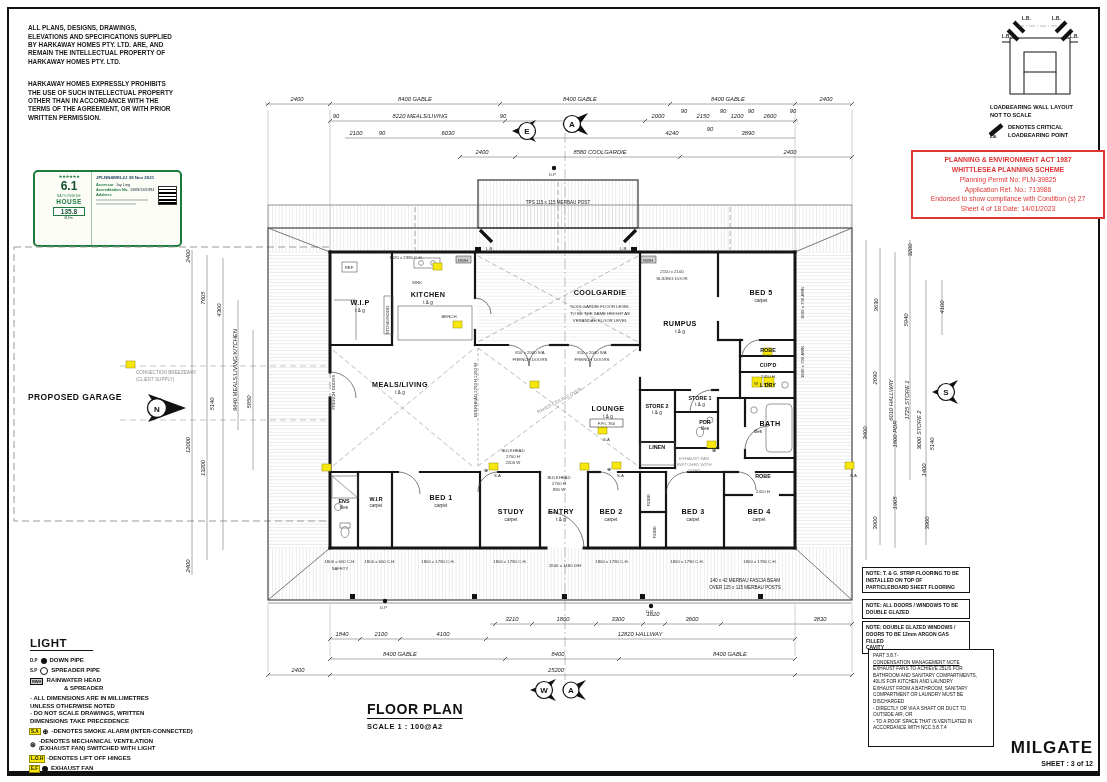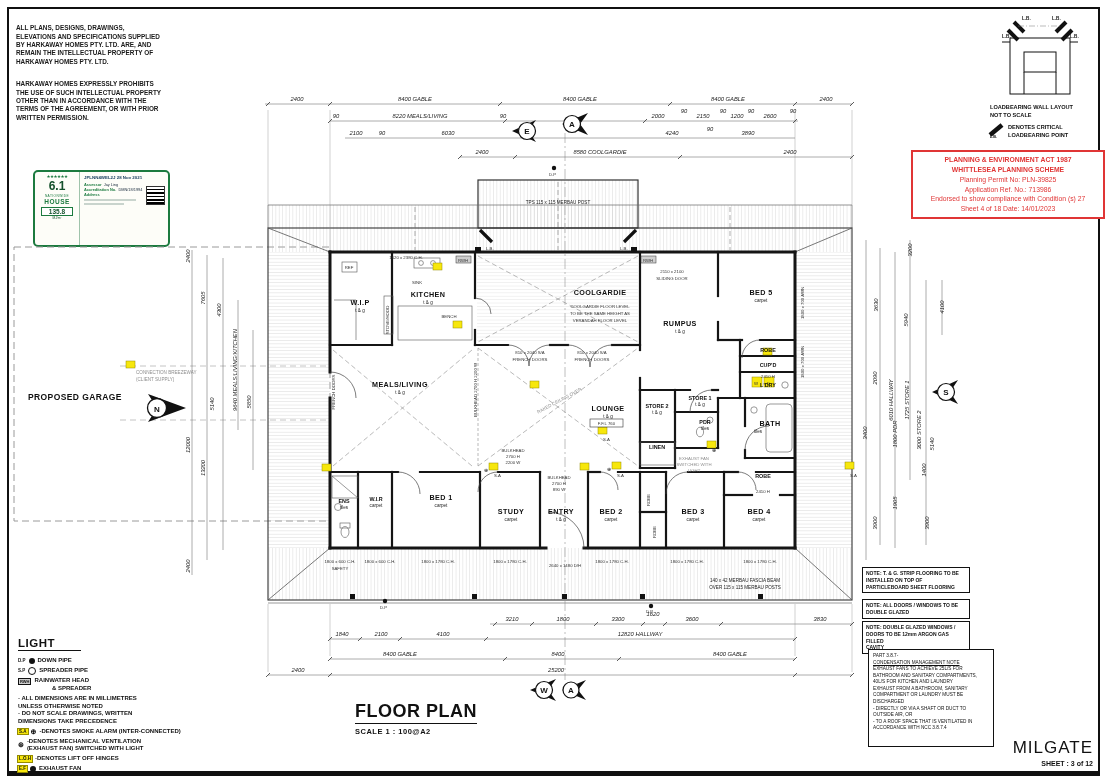--- a/index.html
+++ b/index.html
@@ -1,20 +1,20 @@
 <!DOCTYPE html>
 <html><head>
 <meta charset="utf-8">
 <style>
   html,body{margin:0;padding:0;background:#fff;}
   #page{position:relative;width:1107px;height:782px;background:#fff;overflow:hidden;
         font-family:"Liberation Sans",sans-serif;color:#111;}
   #border{position:absolute;left:7px;top:7px;right:7px;bottom:6px;
           border:2px solid #101010;border-bottom-width:5px;pointer-events:none;}
-  .t{position:absolute;}
+  .t{position:absolute;padding-left:12px;}
   
   #copyright{left:16px;top:16px;width:215px;font-size:6.4px;line-height:1.3;font-weight:bold;
              color:#1a1a1a;white-space:pre-line;}
   
   #lbbox{left:984px;top:12px;width:112px;height:130px;font-size:5.6px;font-weight:bold;}
   #lbbox .cap{position:absolute;left:6px;top:92px;line-height:1.35;}
   #lbbox .cap2{position:absolute;left:24px;top:112px;line-height:1.35;}
   
   #planning{left:911px;top:150px;width:186px;border:2px solid #e03535;color:#e03535;
             text-align:center;font-size:6.8px;line-height:1.45;padding:3px 2px;background:#fff;}
@@ -54,26 +54,26 @@
         padding:2px 3px;white-space:pre-line;width:100px;}
   #note1{left:862px;top:567px;}
   #note2{left:862px;top:599px;}
   #note3{left:862px;top:621px;}
   #part387{left:868px;top:649px;width:116px;height:90px;border:1px solid #111;font-size:4.7px;
            line-height:1.4;padding:3px 4px;background:#fff;}
   #part387 .u{text-decoration:underline;}
   #part387 .blk{white-space:pre-line;}
   
   #fptitle{left:355px;top:701px;}
-  #fptitle .a{font-size:18px;font-weight:bold;letter-spacing:.5px;border-bottom:1.6px solid #111;
+  #fptitle .a{font-size:14px;font-weight:bold;letter-spacing:.5px;border-bottom:1.6px solid #111;
               padding-bottom:1px;}
   #fptitle .b{font-size:7.5px;font-weight:bold;margin-top:3px;letter-spacing:.5px;}
   
   #brand{right:14px;top:738px;position:absolute;text-align:right;}
-  #brand .m{font-size:17px;font-weight:normal;letter-spacing:1px;}
+  #brand .m{font-size:17px;font-weight:bold;letter-spacing:1px;}
   #brand .s{font-size:7px;font-weight:bold;margin-top:2px;}
   
   svg{position:absolute;left:0;top:0;}
   svg text{font-family:"Liberation Sans",sans-serif;}
   .d{font-style:italic;font-size:5.8px;fill:#222;}
   .r{font-weight:bold;font-size:7.2px;fill:#101010;letter-spacing:.4px;}
   .r2{font-weight:bold;font-size:5.4px;fill:#101010;}
   .f{font-size:4.6px;fill:#222;}
   .s2{font-size:4.3px;fill:#333;}
   .gr{fill:#8f8f8f;}

